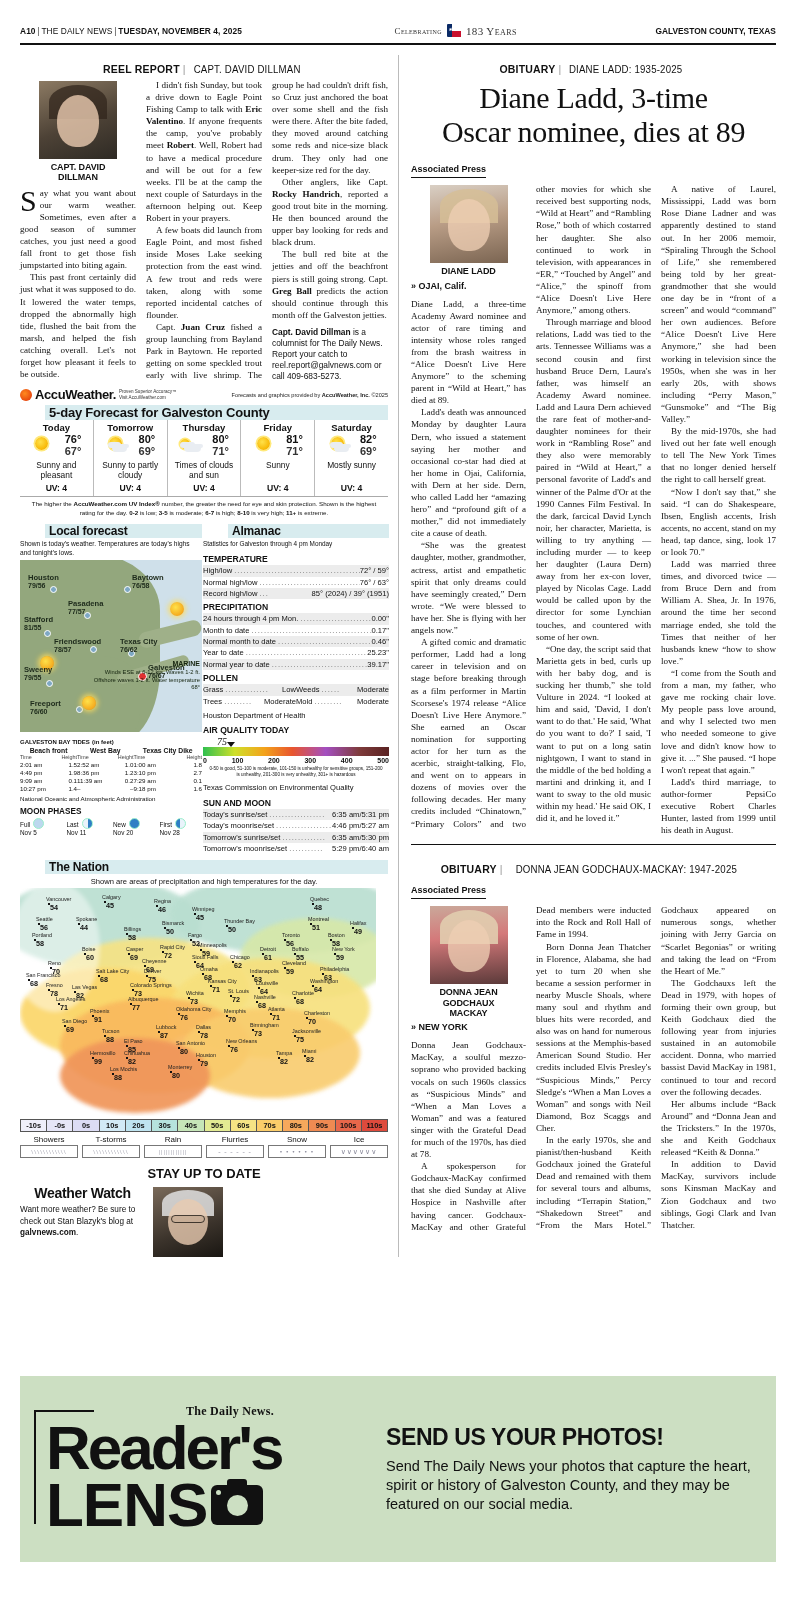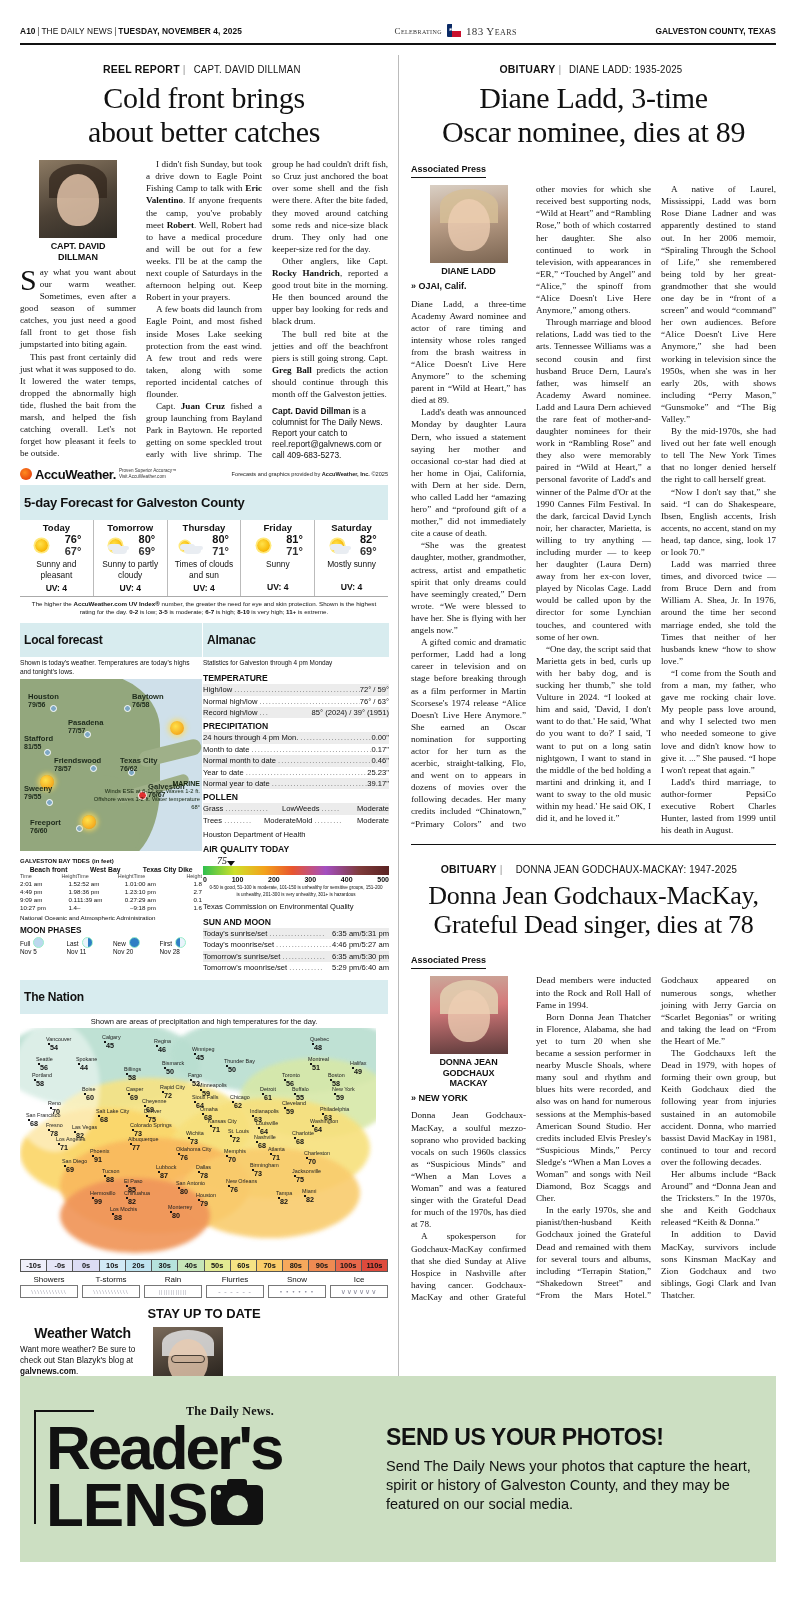--- a/index.html
+++ b/index.html
@@ -86,29 +86,29 @@
   .aw-sun { width:12px; height:12px; border-radius:50%;
      background: radial-gradient(circle at 40% 38%, #ff8a1f 0%, #e8490f 70%); }
   .aw-name { font-family:"Liberation Sans", sans-serif; font-weight:700; font-size:13px;
      letter-spacing:-.4px; }
   .aw-tiny { font-size:4.6px; line-height:1.25; font-family:"Liberation Sans", sans-serif;
      color:#333; }
   .aw-credit { font-family:"Liberation Sans", sans-serif; font-size:5.6px; color:#222; }
   .aw-credit b { font-weight:700; }
 
   .wx-band { background:#d8ecef; font-family:"Liberation Sans", sans-serif; font-weight:700;
-     font-size:13px; padding:10px 4px; margin-top:3px; letter-spacing:-.2px; }
+     font-size:13px; padding:0 4px; margin-top:3px; letter-spacing:-.2px;margin-left:25px; }
   .wx-band.sm { font-size:12px; }
 
   .fc-row { display:flex; border-bottom:1px solid #aaa; }
   .fc-day { flex:1; text-align:center; padding:2px 1px 3px; border-right:1px solid #bbb;
     font-family:"Liberation Sans", sans-serif; }
   .fc-day:last-child { border-right:none; }
   .fc-name { font-weight:700; font-size:9.5px; }
-  .fc-mid { display:flex; align-items:center; justify-content:center; gap:2px; padding:1px 0; }
+  .fc-mid { display:flex; align-items:flex-start; justify-content:center; gap:2px; padding:1px 0; }
   .icon-wx { width:22px; height:20px; position:relative; flex:0 0 22px; }
   .icon-wx .sun { position:absolute; left:4px; top:3px; width:13px; height:13px; border-radius:50%;
     background: radial-gradient(circle at 40% 38%, #ffe14a 0%, #f7b500 72%, #e79900 100%);
     box-shadow:0 0 0 1.5px #ffe97a; }
   .icon-wx .cloud { position:absolute; right:0px; bottom:2px; width:15px; height:8px;
     background:#e9edf2; border-radius:6px; box-shadow:-5px -3px 0 -1px #e9edf2, 4px -2px 0 -2px #e9edf2;}
   .fc-temps { font-weight:700; font-size:11px; line-height:1.08; text-align:right; min-width:26px;}
   .fc-temps .lo { color:#333; }
   .fc-desc { font-size:8.4px; line-height:1.2; padding:1px 2px; min-height:22px;}
   .fc-uv { font-weight:700; font-size:8.6px; padding-top:2px;}
@@ -293,24 +293,20 @@
     </div>
     <div class="mh-right">GALVESTON COUNTY, TEXAS</div>
   </div>
 
   <div class="cols">
 
     <div class="colL">
 
       <div class="kicker">
         <b>REEL REPORT</b><span class="bar">|</span><span class="thin">CAPT. DAVID DILLMAN</span>
-      </div>
-      <div class="headline">
-        <div>Cold front brings</div>
-        <div>about better catches</div>
       </div>
 
       <div class="three">
         <div class="mug">
           <div class="ph">
               <i class="hair"></i>
               <i class="face"></i>
             </div>
           <div class="cap">CAPT. DAVID DILLMAN</div>
         </div>
@@ -921,24 +917,20 @@
         <p>“I come from the South and from a man, my father, who gave me rocking chair love. My people pass love around, and why I selected two men who needed someone to give love and didn't know how to give it. ...” She paused. “I hope I won't repeat that again.”</p>
         <p>Ladd's third marriage, to author-former PepsiCo executive Robert Charles Hunter, lasted from 1999 until his death in August.</p>
       </div>
 
       <hr class="rule">
       <div class="obit2-gap"></div>
 
       <div class="kicker">
         <b>OBITUARY</b><span class="bar">|</span><span class="thin">DONNA JEAN GODCHAUX-MACKAY: 1947-2025</span>
       </div>
-      <div class="headline small">
-        <div>Donna Jean Godchaux-MacKay,</div>
-        <div>Grateful Dead singer, dies at 78</div>
-      </div>
 
       <div class="byline">Associated Press</div>
       <div class="three">
         <div class="mug">
           <div class="ph f3">
               <i class="hair"></i>
               <i class="face"></i>
             </div>
           <div class="cap">DONNA JEAN GODCHAUX MACKAY</div>
         </div>

